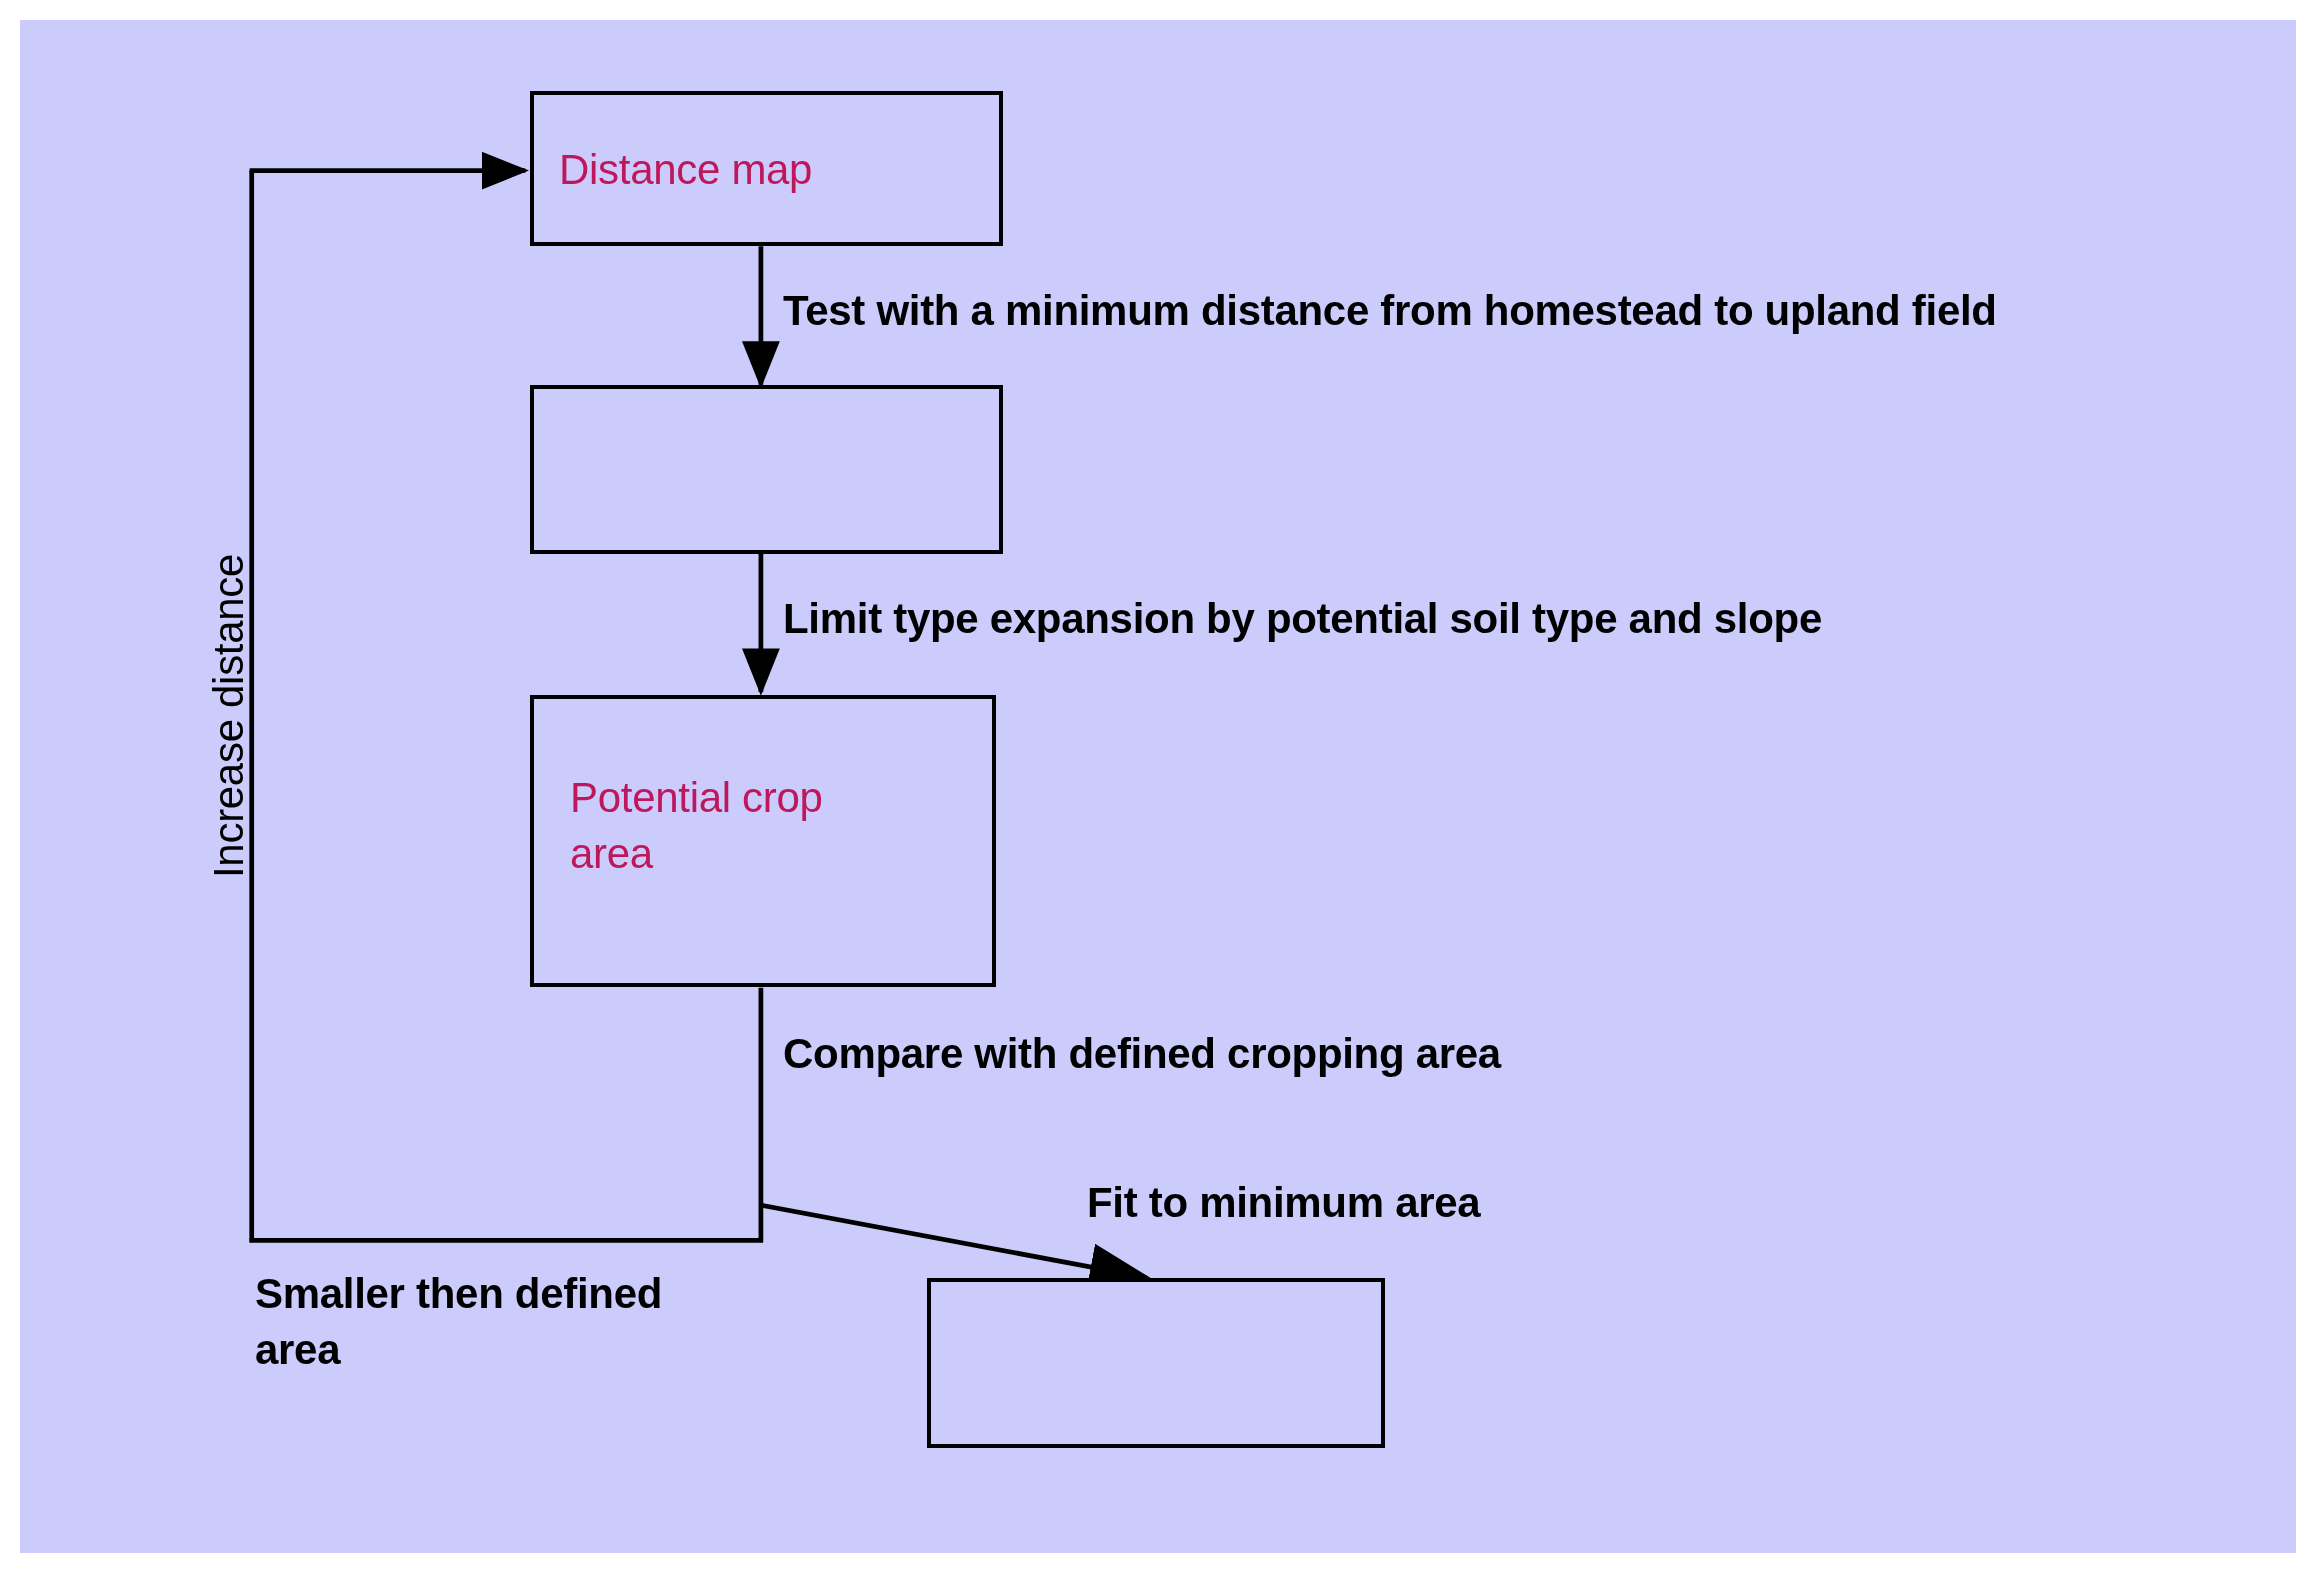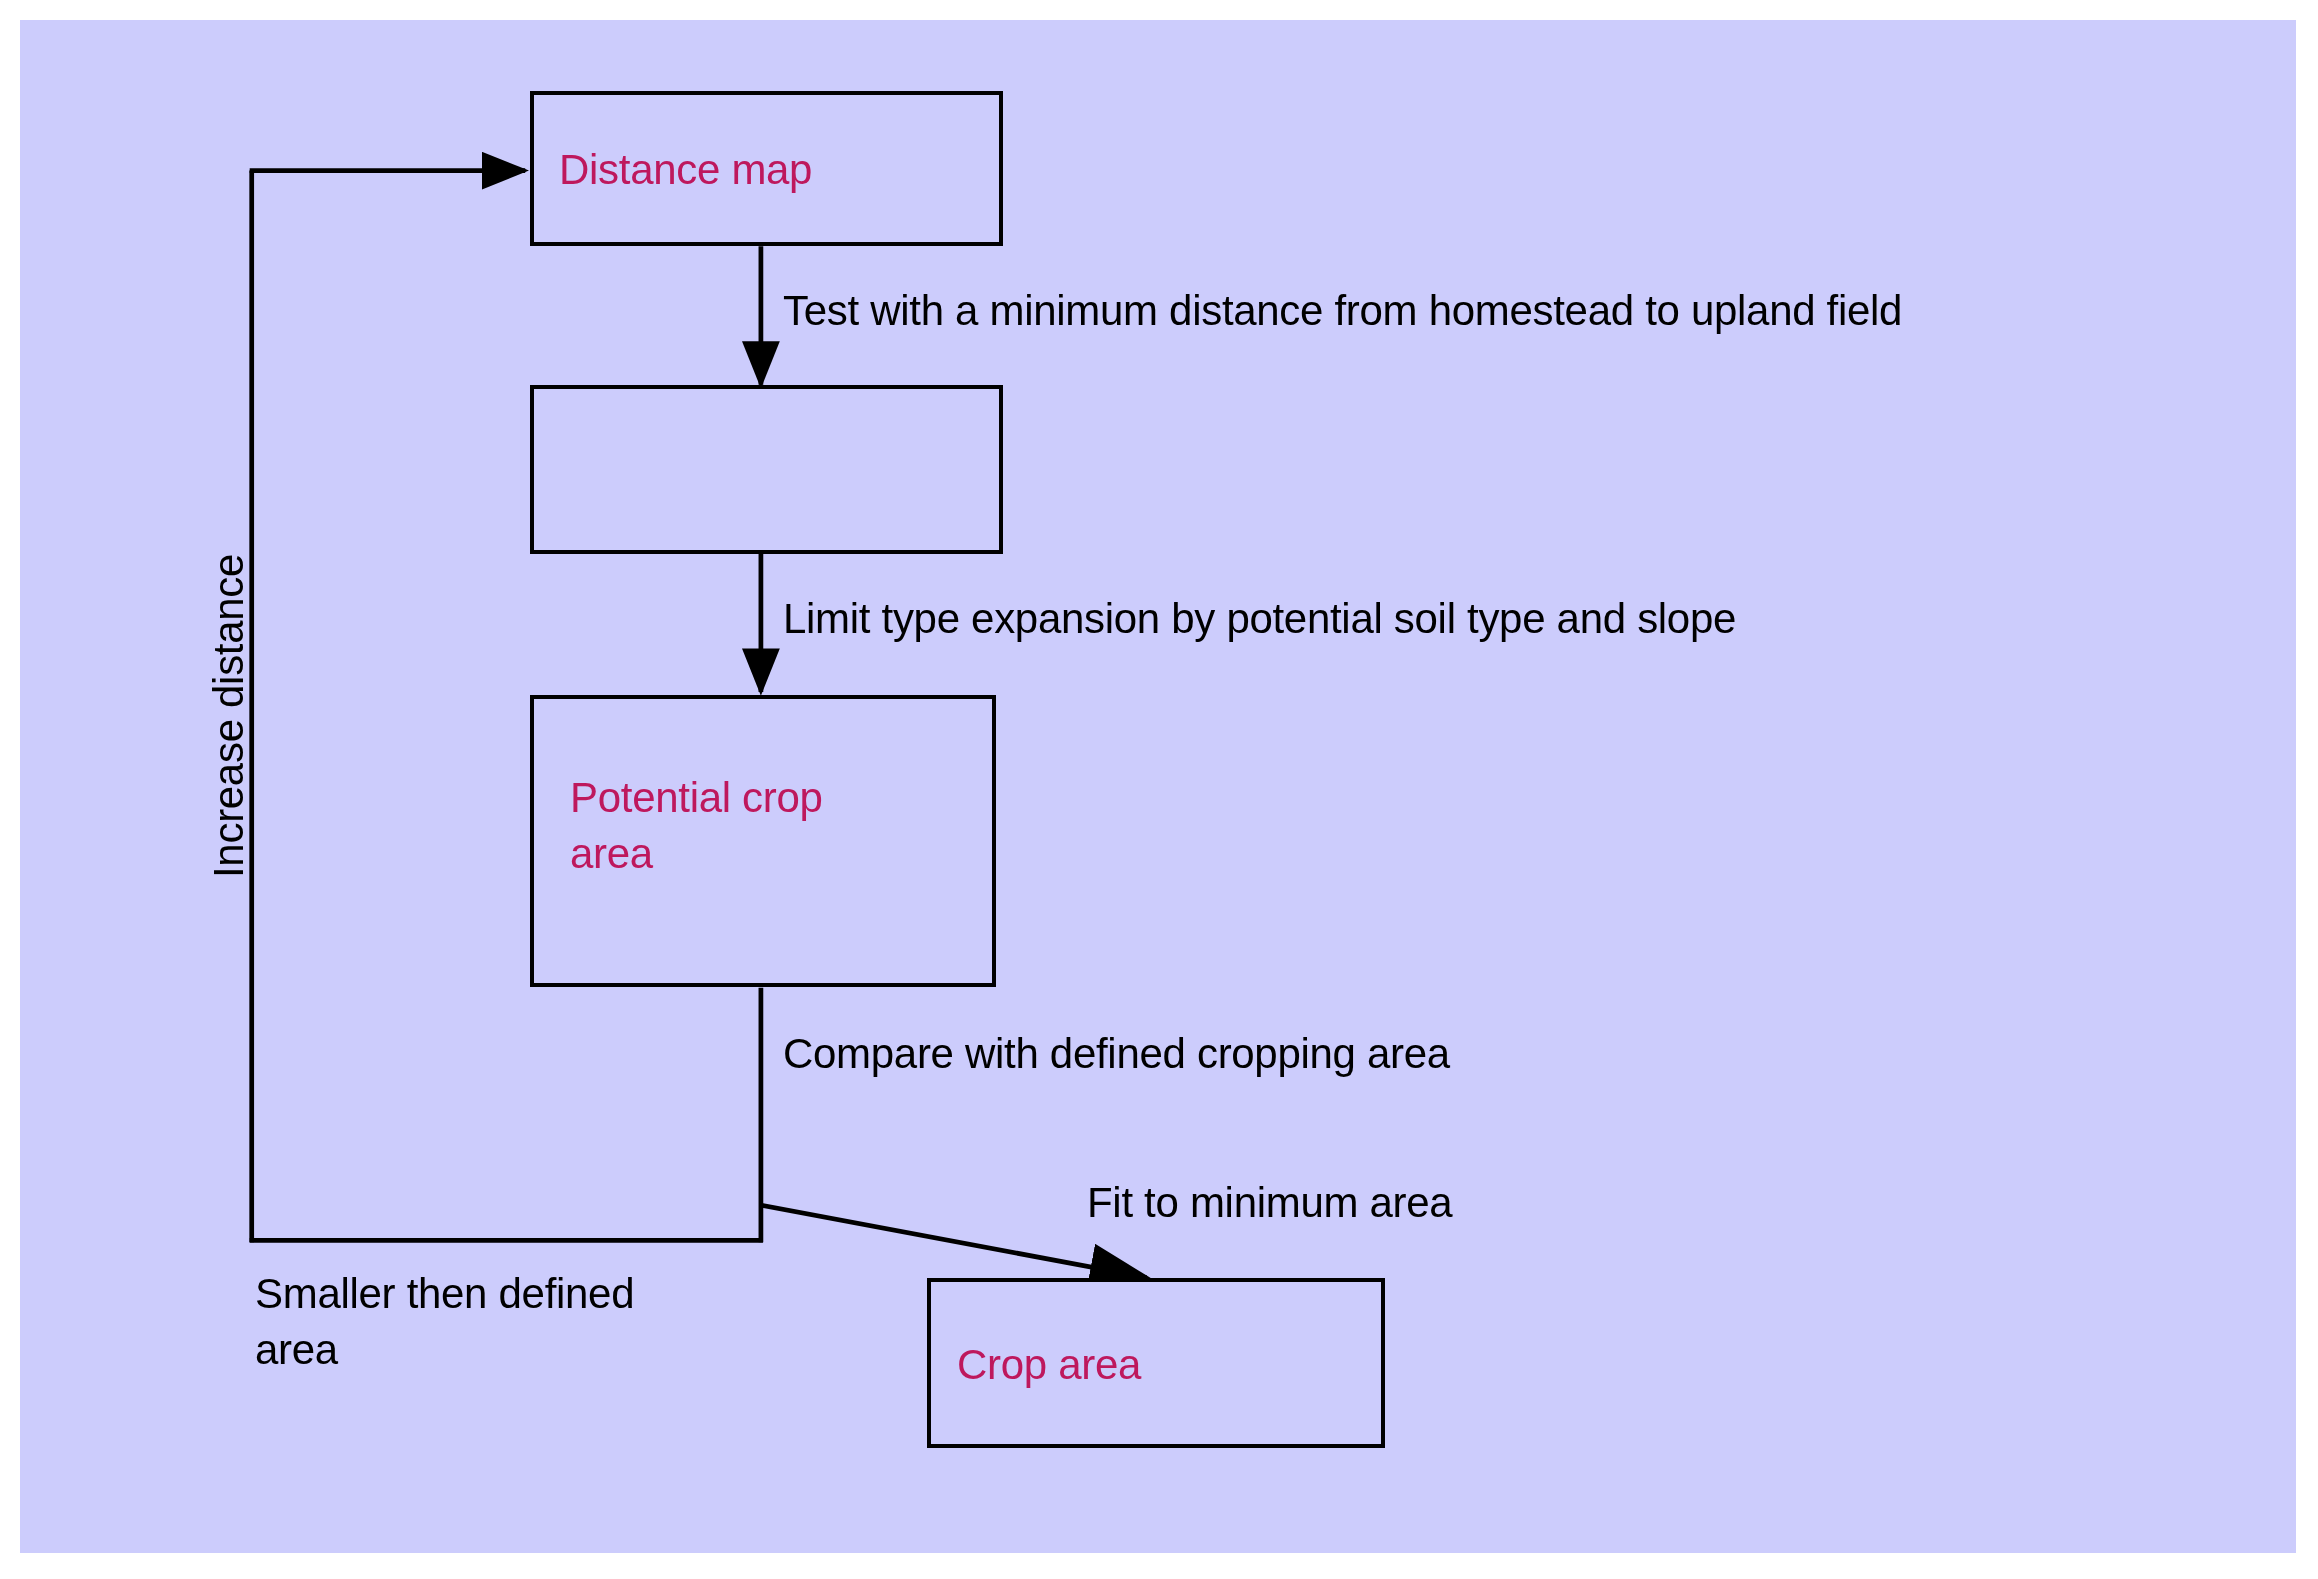--- a/index.html
+++ b/index.html
@@ -44,20 +44,21 @@
     white-space: pre-wrap;
   }
   .edge-label {
     position: absolute;
     color: #000000;
     font-family: "Liberation Sans", sans-serif;
     font-size: 42px;
     line-height: 1.33;
     letter-spacing: -0.3px;
     white-space: pre-wrap;
+    font-weight: bold;
   }
   .rot-label {
     position: absolute;
     color: #000000;
     font-family: "Liberation Sans", sans-serif;
     font-size: 42px;
     line-height: 1.33;
     letter-spacing: -0.3px;
     white-space: nowrap;
     transform-origin: 0 0;
@@ -97,21 +98,20 @@
   <div class="node-box" style="left:510px; top:71px; width:473px; height:155px;"></div>
   <div class="node-label" style="left:539px; top:122px; width:432px;">Distance map</div>
 
   <div class="node-box" style="left:510px; top:365px; width:473px; height:169px;"></div>
 
   <div class="node-box" style="left:510px; top:675px; width:466px; height:292px;"></div>
   <div class="node-label" style="left:550px; top:750px; width:405px;">Potential crop
 area</div>
 
   <div class="node-box" style="left:907px; top:1258px; width:458px; height:170px;"></div>
-  <div class="node-label" style="left:937px; top:1317px; width:419px;">Crop area</div>
 
   <div class="edge-label" style="left:763px; top:263px; width:1452px;">Test with a minimum distance from homestead to upland field</div>
 
   <div class="edge-label" style="left:763px; top:571px; width:1317px;">Limit type expansion by potential soil type and slope</div>
 
   <div class="edge-label" style="left:763px; top:1006px; width:946px;">Compare with defined cropping area</div>
 
   <div class="edge-label" style="left:1067px; top:1155px; width:608px;">Fit to minimum area</div>
 
   <div class="edge-label" style="left:235px; top:1246px; width:486px;">Smaller then defined

